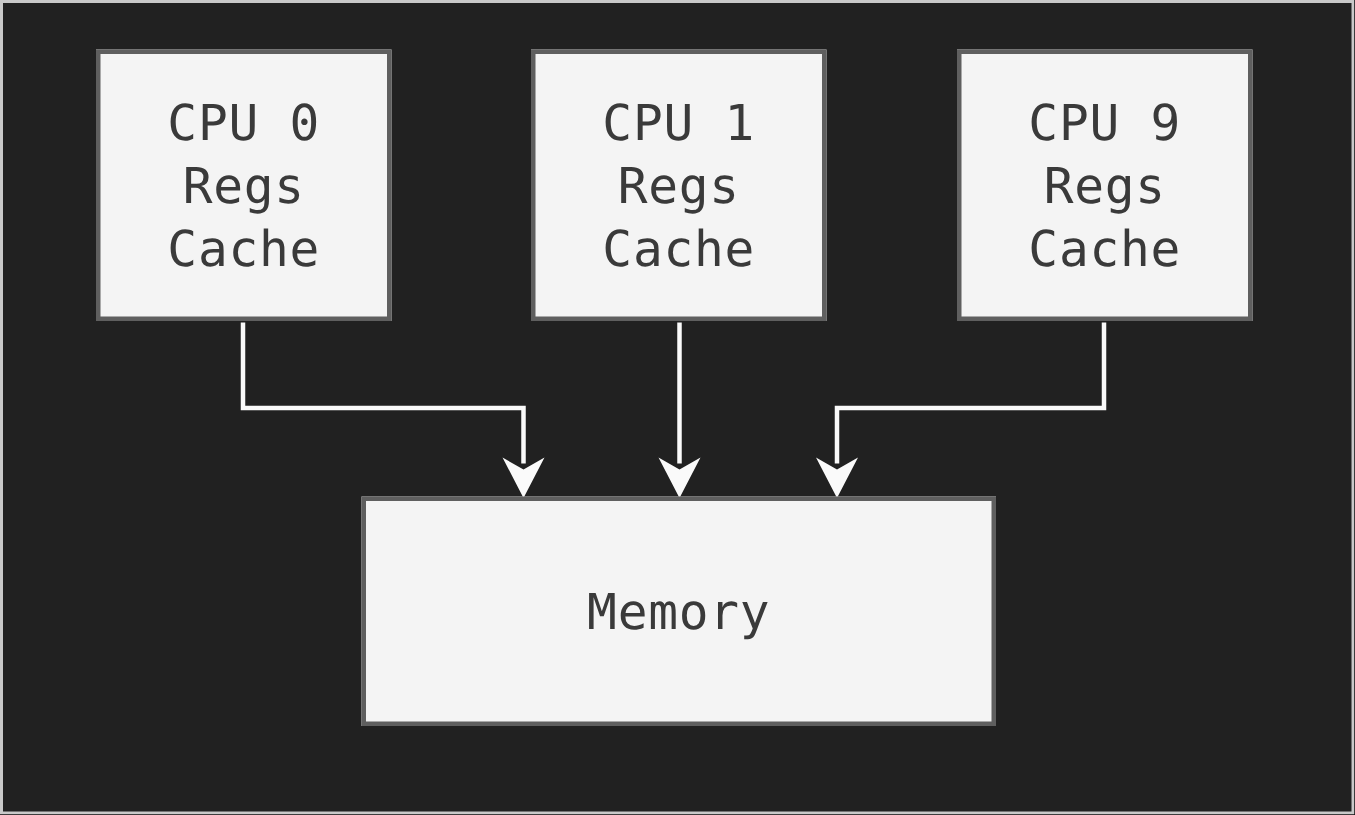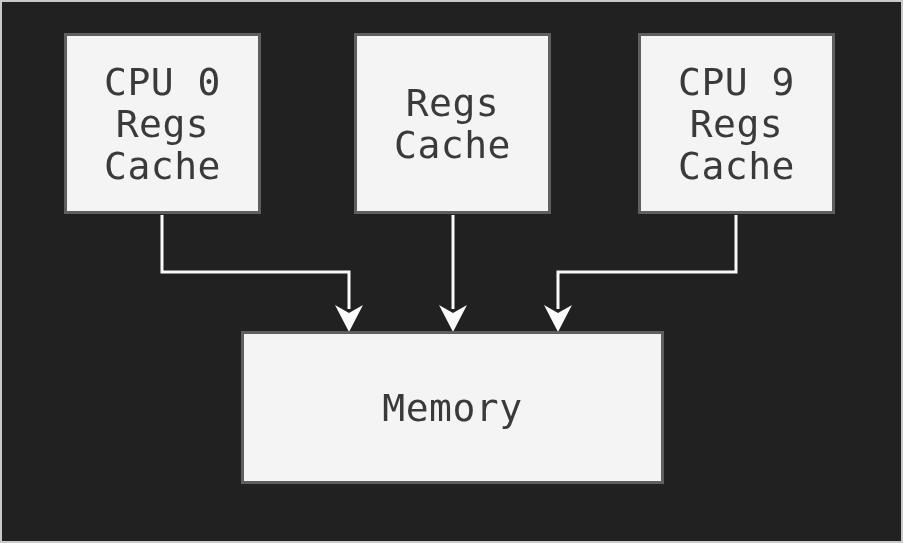--- a/index.html
+++ b/index.html
@@ -17,21 +17,21 @@
     position: absolute;
     box-sizing: border-box;
     background: var(--node-fill, #f4f4f4);
     border: 3px solid var(--node-border, #5f5f5f);
     color: var(--node-text, #3a3a3a);
     display: flex;
     flex-direction: column;
     align-items: center;
     justify-content: center;
     text-align: center;
-    font-size: 38px;
+    font-size: 33px;
     line-height: 42px;
     letter-spacing: 0.5px;
   }
   .cpu { width: 197px; height: 181px; top: 31px; }
   .cpu0 { left: 62px; }
   .cpu1 { left: 352px; }
   .cpu2 { left: 636px; }
   .memory { left: 239px; top: 329px; width: 423px; height: 153px; }
   .wires {
     position: absolute;
@@ -67,20 +67,21 @@
     </g>
   </svg>
 
   <div class="node cpu cpu0">
     <div>CPU 0</div>
     <div>Regs</div>
     <div>Cache</div>
   </div>
 
   <div class="node cpu cpu1">
+    <div>CPU 1</div>
     <div>Regs</div>
     <div>Cache</div>
   </div>
 
   <div class="node cpu cpu2">
     <div>CPU 9</div>
     <div>Regs</div>
     <div>Cache</div>
   </div>
 

